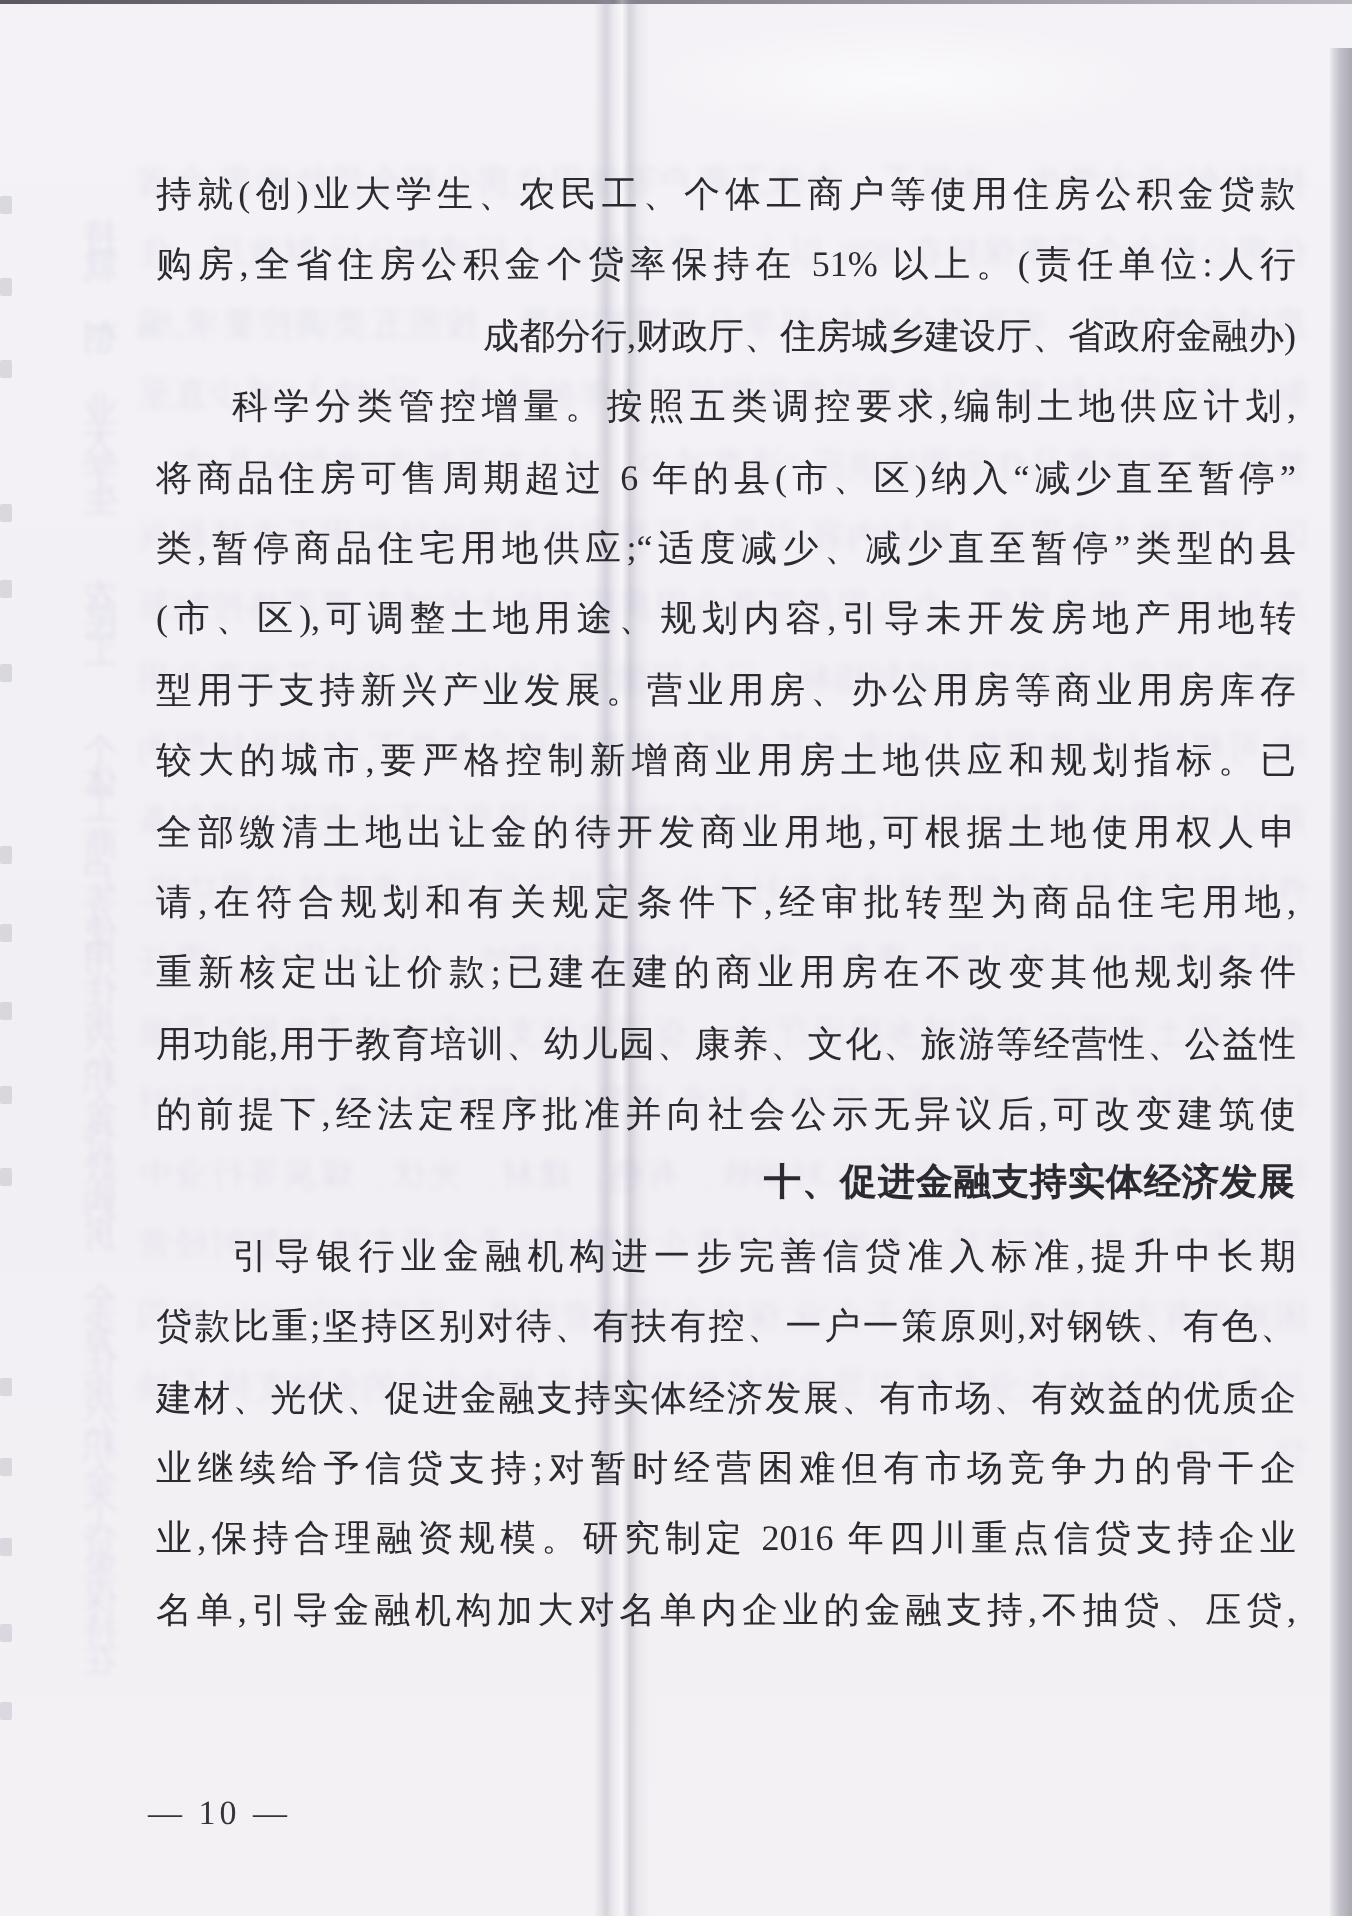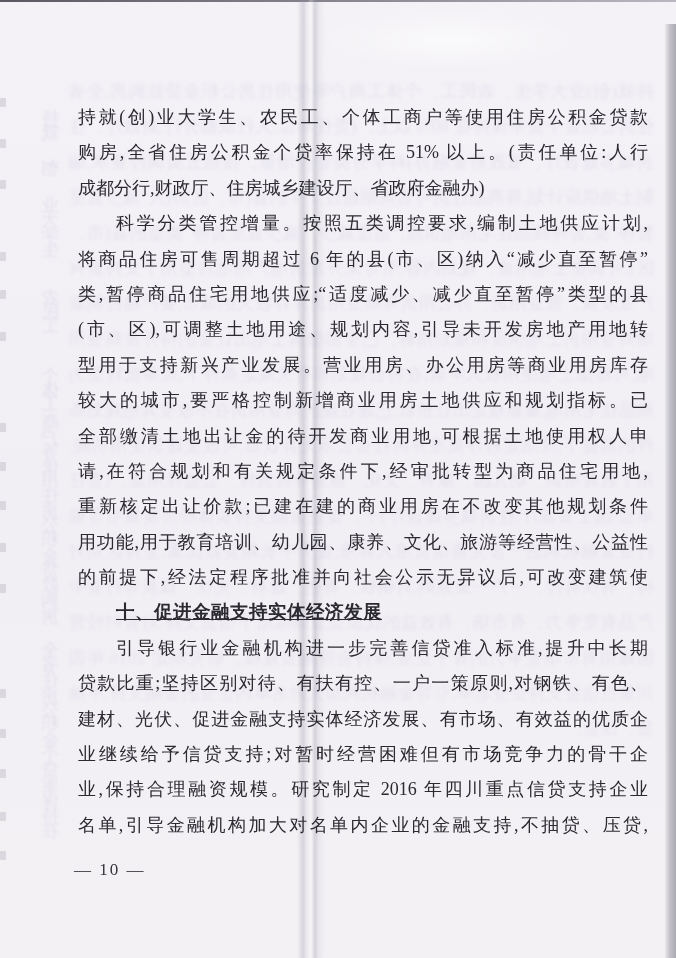--- a/index.html
+++ b/index.html
@@ -48,35 +48,35 @@
   }
   .bleed-col-left{
     position:absolute;left:38px;top:94px;width:26px;height:780px;
     writing-mode:vertical-rl;font-size:18px;letter-spacing:15px;
     opacity:.13;filter:blur(1.3px);transform:scaleX(-1);overflow:hidden;
   }
   
   .tick{position:absolute;left:0;width:6px;height:9px;background:#9a97a5;opacity:.28;border-radius:1px;}
   
   .textblock{
-    position:absolute;left:78px;top:100px;width:570px;
+    position:absolute;left:78px;top:80px;width:570px;
     color:#2b2a31;
   }
   .line{
     height:35.4px;line-height:35.4px;font-size:18px;
-    white-space:nowrap;overflow:visible;text-align:left;
+    white-space:nowrap;overflow:visible;text-align:right;
   }
   .line.just{
     white-space:normal;overflow:hidden;
     text-align:justify;text-align-last:justify;text-justify:inter-ideograph;
   }
   .line.ind{padding-left:38px;}
-  .line.bold{font-weight:bold;font-size:18.5px;letter-spacing:.5px;text-decoration:underline;}
+  .line.bold{font-weight:bold;font-size:18.5px;letter-spacing:.5px;}
   .pagenum{
-    position:absolute;left:74px;top:858px;height:24px;line-height:24px;
+    position:absolute;left:74px;top:895px;height:24px;line-height:24px;
     font-size:17px;color:#35343b;letter-spacing:2px;
   }
 </style>
 </head>
 <body>
 
 <div class="page">
 
   <div class="edge-top"></div>
   <div class="edge-right"></div>

